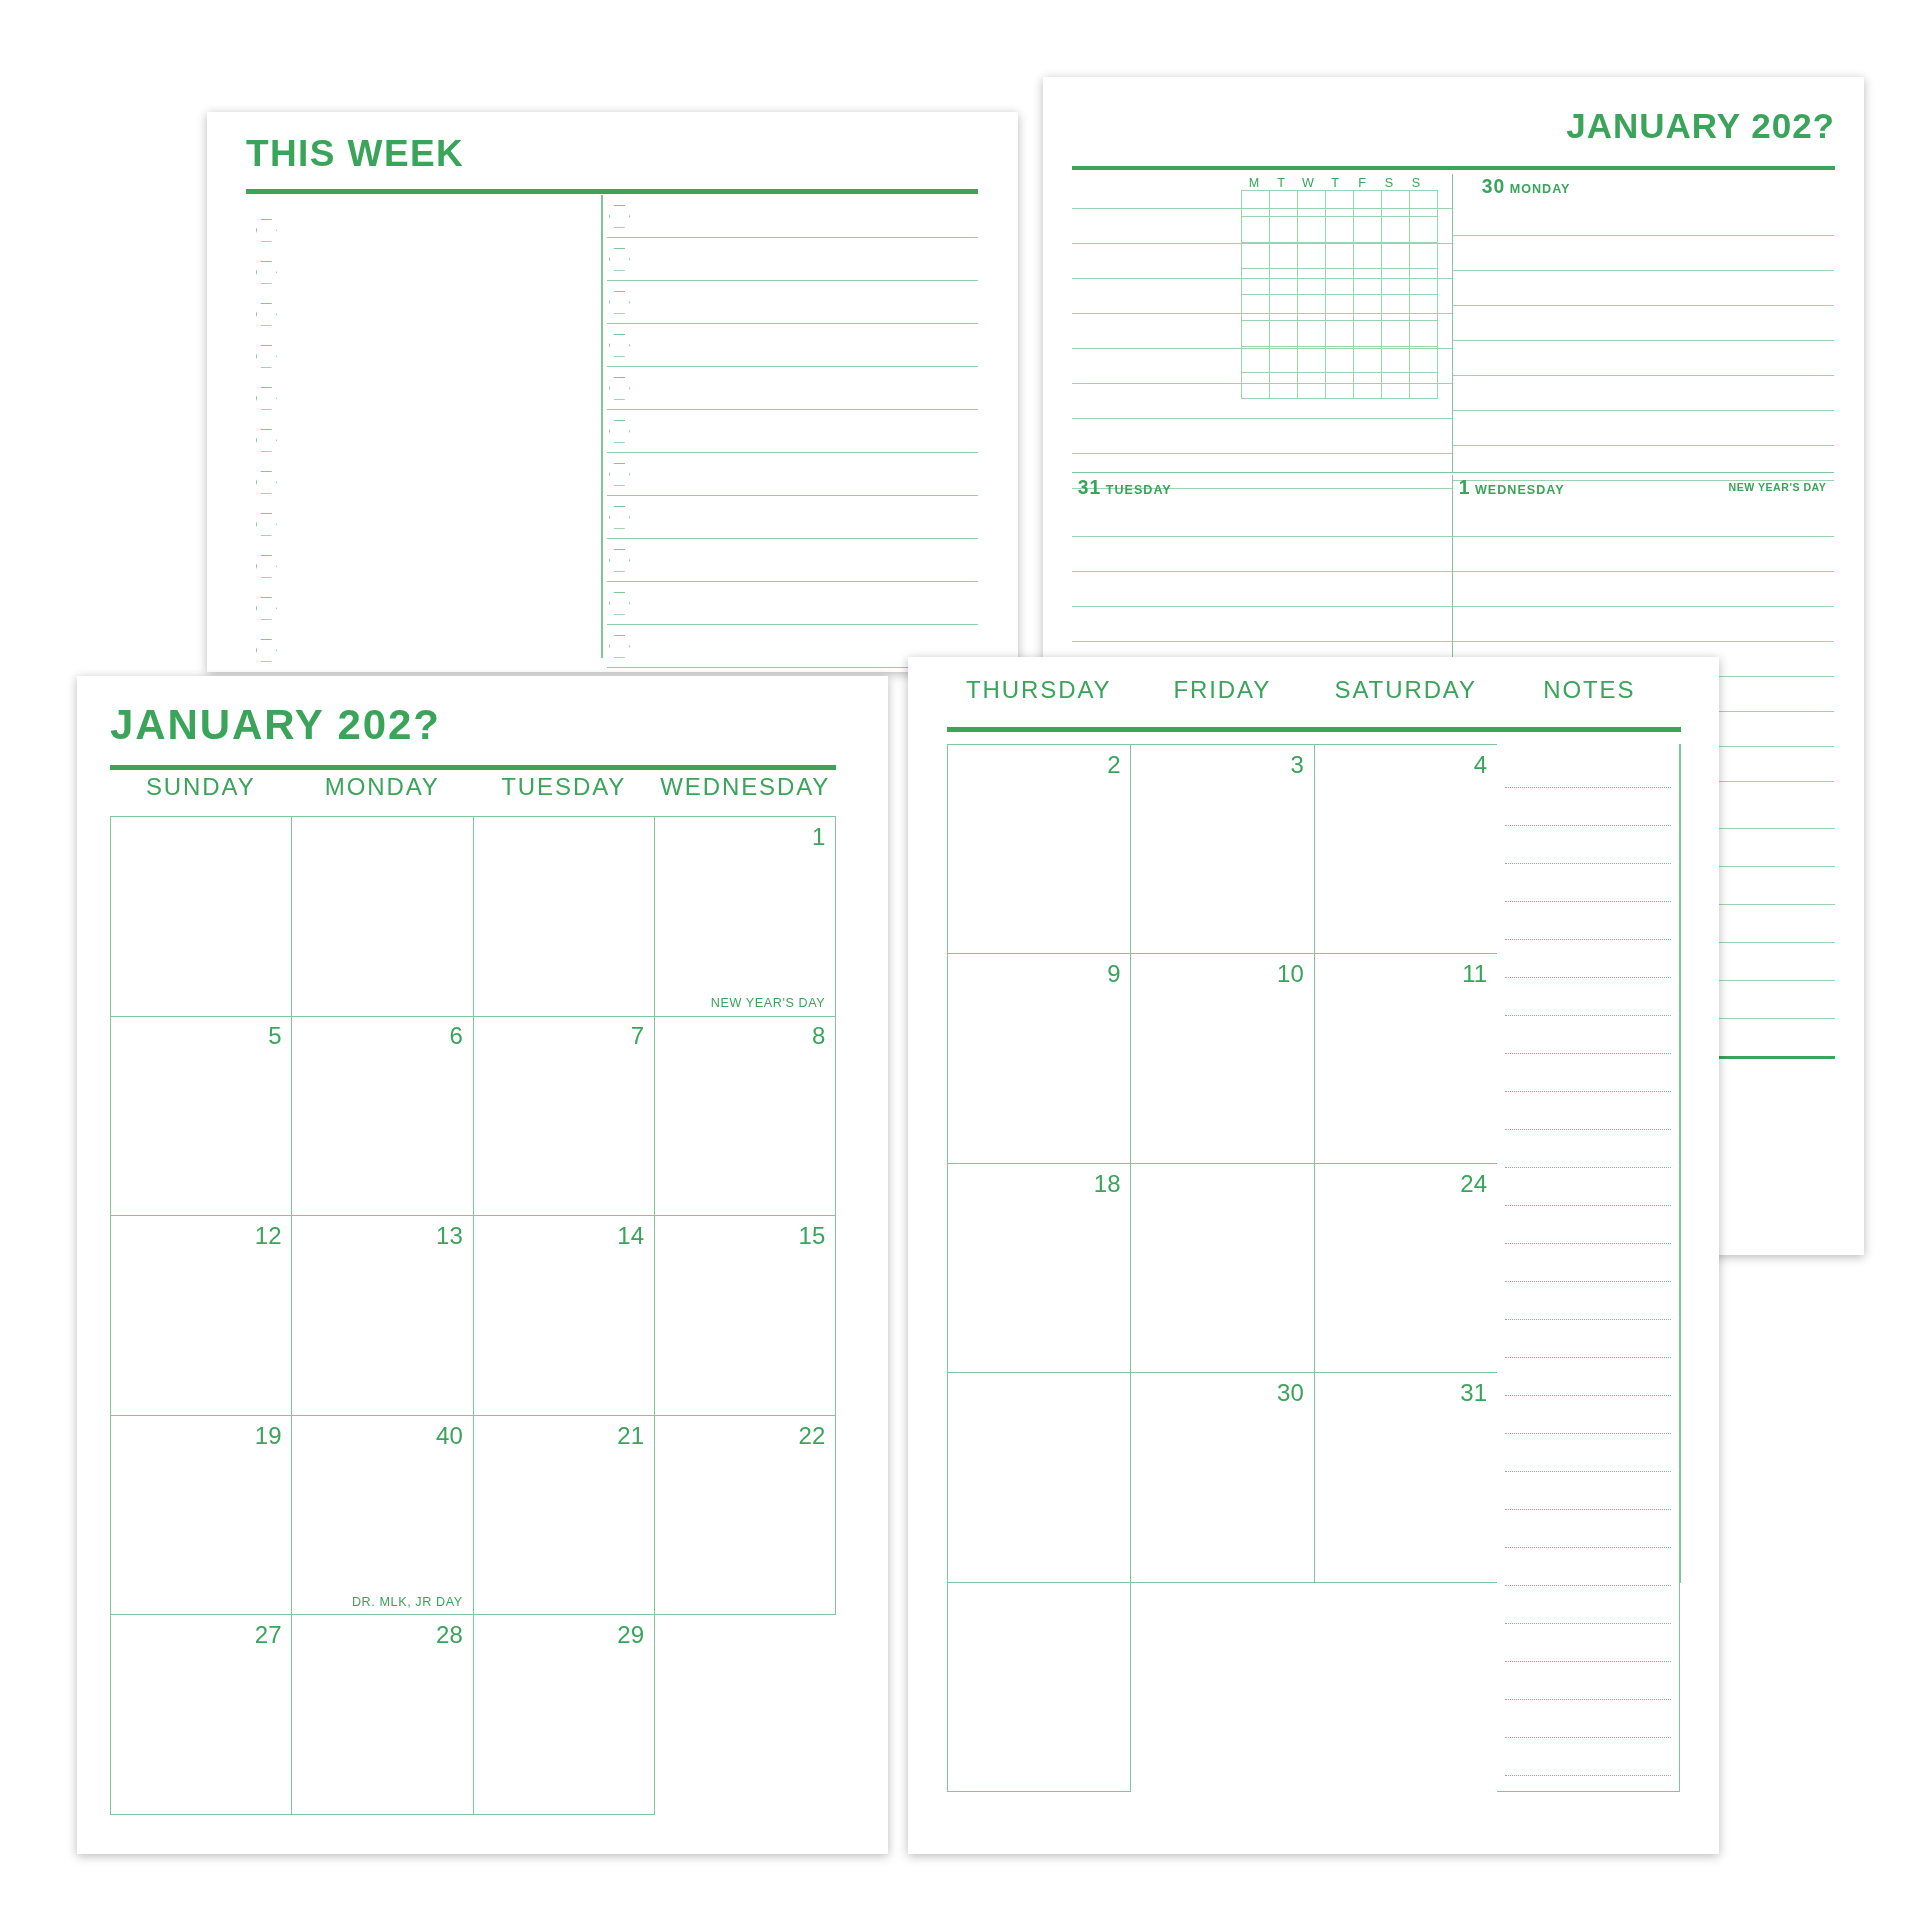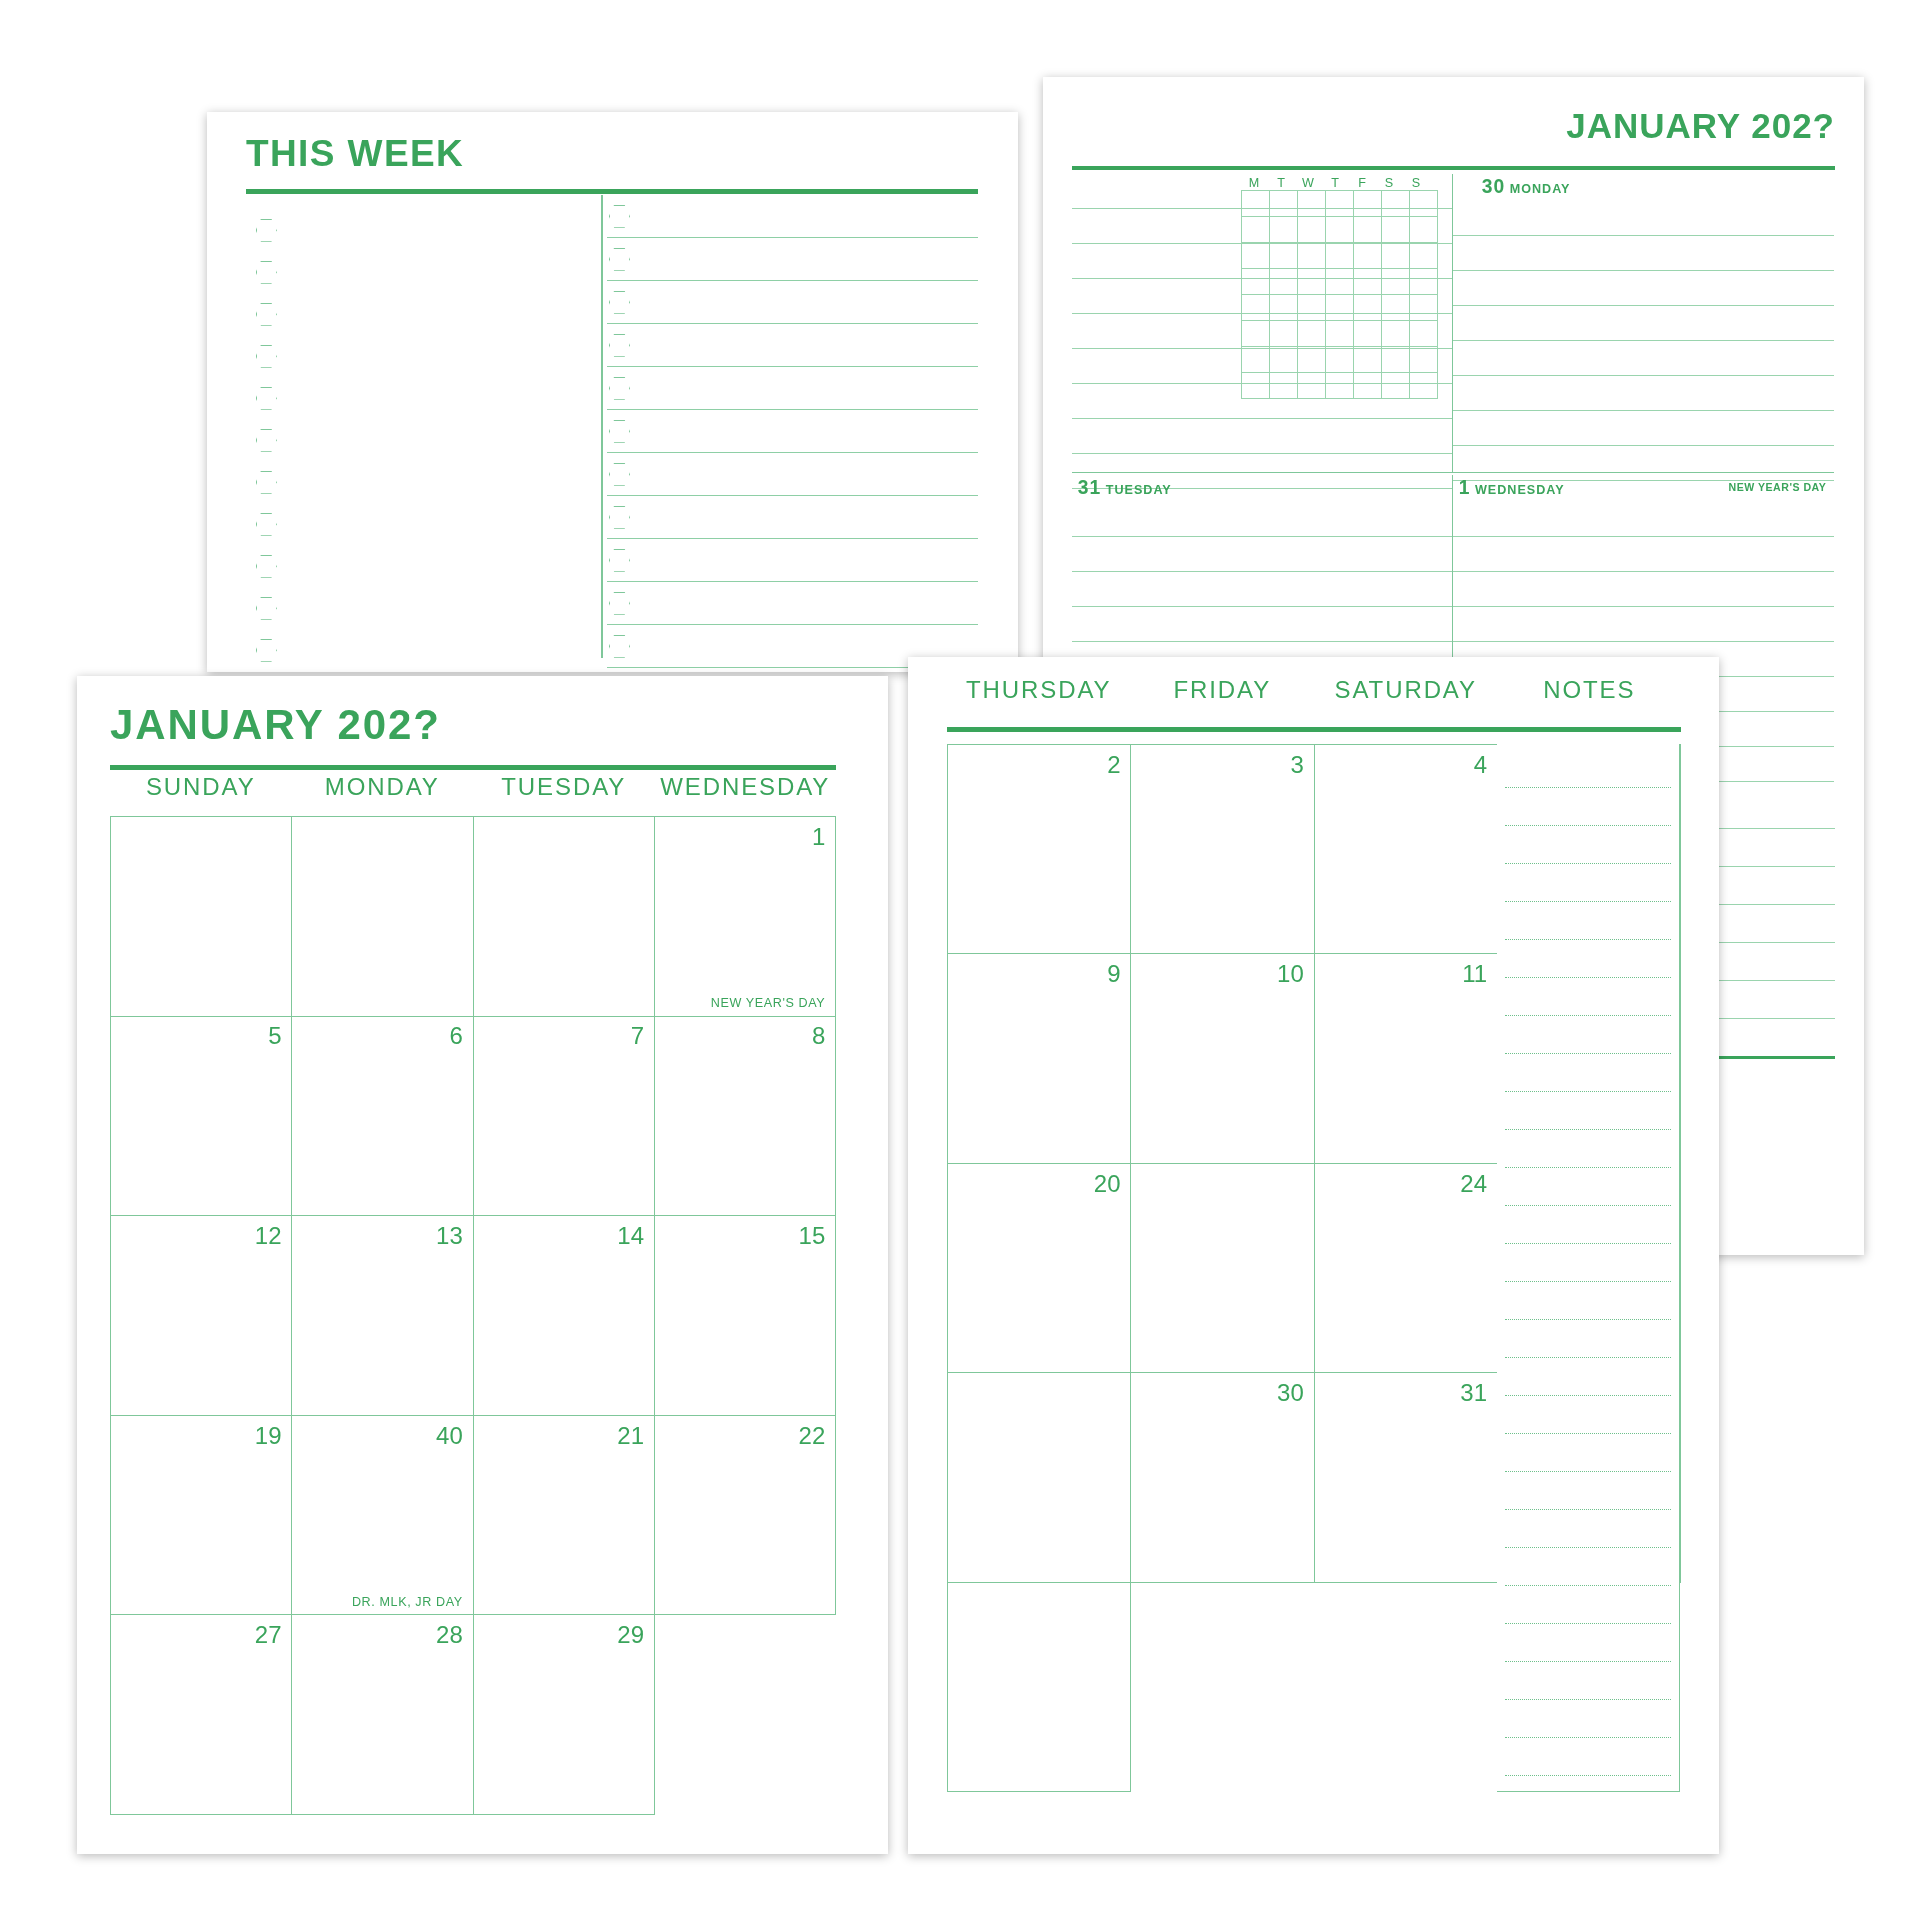--- a/index.html
+++ b/index.html
@@ -522,21 +522,21 @@
       </div>
     <div class="cell">
         <span class="num">10</span>
       </div>
     <div class="cell">
         <span class="num">11</span>
       </div>
     <div class="cell"></div>
 
     <div class="cell">
-        <span class="num">20</span>
+        <span class="num">18</span>
       </div>
     <div class="cell"></div>
 
     <div class="cell">
         <span class="num">24</span>
       </div>
     <div class="cell">
         <span class="num">25</span>
       </div>
     <div class="cell"></div>

